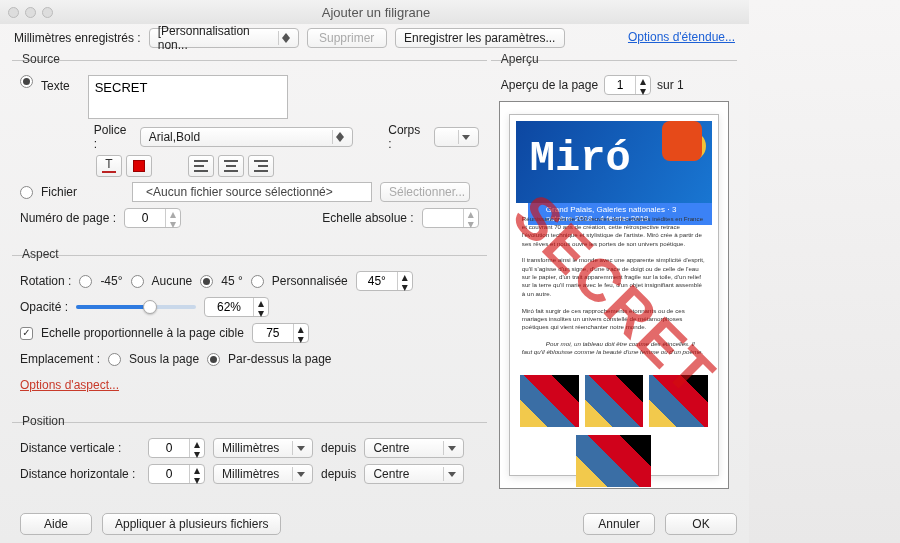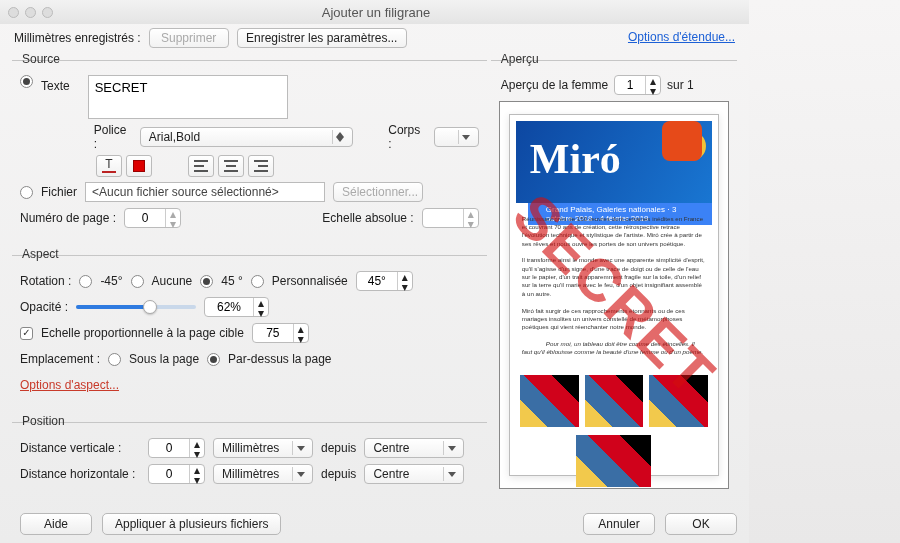--- a/index.html
+++ b/index.html
@@ -94,30 +94,30 @@
   .spin input { border:none; width:40px; text-align:center; font-size:12px; background:transparent;}
   .spin .arrows { display:flex; flex-direction:column; border-left:1px solid #ccc;}
   .spin .arrows div { width:14px; height:10px; display:flex;align-items:center;justify-content:center; cursor:pointer;}
   .numdis .spin input, .numdis { color:#aaa;}
   .slider-track {
     flex:1; height:4px; background:#c9d8ea; border-radius:2px; position:relative; max-width:120px;
   }
   .slider-fill { position:absolute; left:0; top:0; height:4px; background:#2f7be0; border-radius:2px;}
   .slider-thumb { position:absolute; top:-5px; width:14px;height:14px; border-radius:50%; background:#fff; border:1px solid #aaa; box-shadow:0 1px 2px rgba(0,0,0,.2);}
   .filesel {
-    border:1px solid #bbb; background:#fff; padding:3px 6px; font-size:12px; color:#444; width:260px; height:20px; display:flex; align-items:center;
+    border:1px solid #bbb; background:#fff; padding:3px 13px; font-size:12px; color:#444; width:260px; height:20px; display:flex; align-items:center;margin-left:47px;
   }
   .preview-ctrl { display:flex; align-items:center; gap:6px; margin:4px 0 6px 0; padding-left:2px;}
   .preview-box {
     flex:1; border:1px solid #888; background:#fff; display:flex; align-items:center; justify-content:center; overflow:hidden;
   }
   .doc-page { width:92%; height:94%; background:#fff; position:relative; border:1px solid #bbb; box-shadow:0 2px 8px rgba(0,0,0,.1);}
   .banner { position:absolute; top:6px; left:6px; right:6px; height:82px; background:linear-gradient(120deg,#0d47a1,#1976d2); overflow:hidden;}
   .banner .artshape { position:absolute; border-radius:50%;}
-  .miro-title { position:absolute; top:14px; left:14px; font-size:42px; font-weight:bold; font-family:Liberation Serif, serif; color:#fff;}
+  .miro-title { position:absolute; top:14px; left:14px; font-size:42px; font-weight:bold; font-family:Liberation Mono, monospace; color:#fff;}
   .miro-sub { position:absolute; top:72px; left:10px; right:10px; font-size:8px; color:#fff; background:rgba(255,255,255,.05); padding:1px 2px;}
   .bodytext { position:absolute; top:100px; left:12px; right:12px; font-size:6.2px; color:#333; line-height:1.35;}
   .thumbrow { position:absolute; left:10px; right:10px; display:flex; gap:6px;}
   .thumbrow .th { flex:1; height:52px; background:#ddd; background-image:linear-gradient(45deg,#f2c94c 25%,#3a6ea5 25%,#3a6ea5 50%,#d0021b 50%,#d0021b 75%,#000 75%);}
   .thumbrow.bot { justify-content:center;}
   .thumbrow.bot .th { flex:0 0 40%;}
   .watermark {
     position:absolute; top:50%; left:50%; transform:translate(-50%,-50%) rotate(45deg);
     font-size:60px; font-weight:bold; color:rgba(210,15,15,0.62); letter-spacing:2px;
     font-family:Arial,sans-serif; pointer-events:none;
@@ -140,20 +140,31 @@
     <div class="traffic">
       <div class="tl"></div>
       <div class="tl"></div>
       <div class="tl"></div>
     </div>
     <div class="title">Ajouter un filigrane</div>
   </div>
 
   <div class="toprow">
     <span class="label">Millimètres enregistrés :</span>
+    <div class="select" style="width:150px">
+      <span>[Personnalisation non...</span>
+      <span class="caret">
+        <svg viewBox="0 0 8 5">
+            <path d="M0 5 L4 0 L8 5" fill="#555"></path>
+          </svg>
+        <svg viewBox="0 0 8 5">
+            <path d="M0 0 L4 5 L8 0" fill="#555"></path>
+          </svg>
+      </span>
+    </div>
     <div class="btn disabled" style="width:80px">Supprimer</div>
     <div class="btn" style="width:170px">Enregistrer les paramètres...</div>
   </div>
   <a class="link opt-etendue">Options d'étendue...</a>
 
   <div class="panels">
 
     <div class="leftcol">
 
       <div class="group" data-title="Source">
@@ -359,21 +370,21 @@
                 </svg>
               </span>
           </div>
         </div>
       </div>
     </div>
 
     <div class="rightcol">
       <div class="group" style="flex:1;display:flex;flex-direction:column" data-title="Aperçu">
         <div class="preview-ctrl">
-          <span>Aperçu de la femme</span>
+          <span>Aperçu de la page</span>
           <span class="spin">
             <input style="width: 30px;" value="1">
             <span class="arrows">
                 <div>▴</div>
                 <div>▾</div>
               </span>
           </span>
           <span>sur 1</span>
         </div>
         <div class="preview-box">

